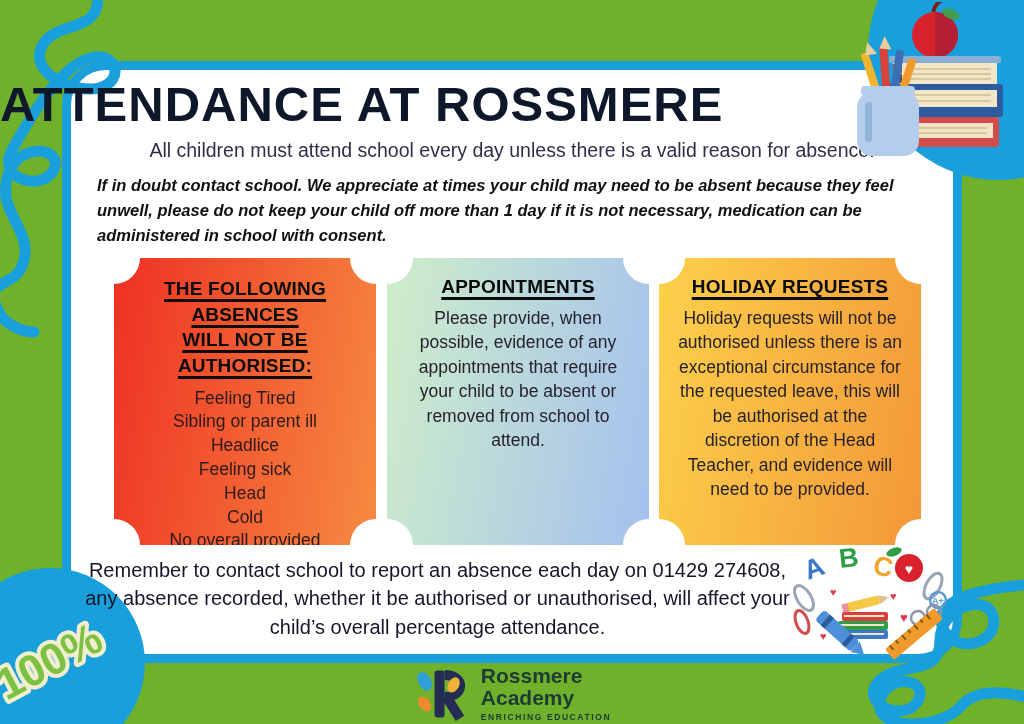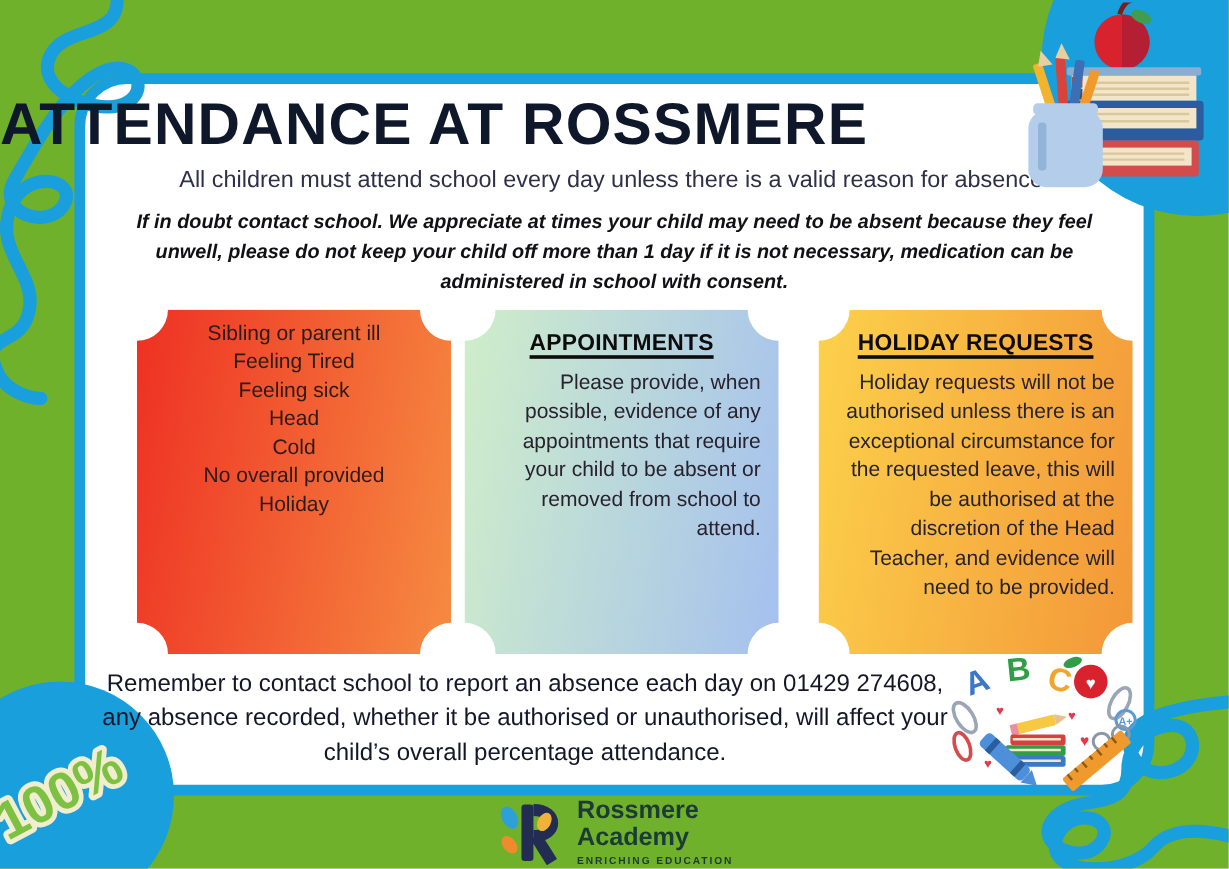--- a/index.html
+++ b/index.html
@@ -18,37 +18,37 @@
                border-radius:50%; background:#199fdb; z-index:3; }
   .badge-svg { position:absolute; left:-45px; top:568px; width:190px; height:190px; z-index:4; }
 
   .doodles { position:absolute; left:0; top:0; width:1024px; height:724px; z-index:3; pointer-events:none; }
   .deco-svg { position:absolute; z-index:5; }
 
   .title { position:absolute; left:0; top:76px; width:100%; text-align:left;
            font-size:49px; font-weight:bold; letter-spacing:1px; color:#0f172a; z-index:4; }
   .subtitle { position:absolute; left:0; top:139px; width:100%; text-align:center;
               font-size:19.5px; color:#2f2f4a; z-index:4; }
-  .notice { position:absolute; left:97px; top:173px; width:830px; text-align:center;
+  .notice { position:absolute; left:97px; top:173px; width:830px; text-align:left;
             font-size:16.5px; font-weight:bold; font-style:italic; color:#101015;
             line-height:1.5; z-index:4; }
 
   .ticket { position:absolute; top:258px; width:262px; height:287px; z-index:4;
             clip-path:path("M 26 0 H 236 A 26 26 0 0 0 262 26 V 261 A 26 26 0 0 0 236 287 H 26 A 26 26 0 0 0 0 261 V 26 A 26 26 0 0 0 26 0 Z");
             text-align:center; }
   .ticket1 { left:114px; background:linear-gradient(100deg,#ee3023,#f68b41); }
   .ticket2 { left:387px; background:linear-gradient(100deg,#cfeec9,#a4c0ef); }
-  .ticket3 { left:659px; background:linear-gradient(100deg,#fcd14b,#f39738);margin-left:23px; }
+  .ticket3 { left:659px; background:linear-gradient(100deg,#fcd14b,#f39738); }
   .ticket h2 { font-size:19px; font-weight:bold; color:#0c0c0c; text-transform:uppercase;
                text-decoration:underline; text-decoration-thickness:2.5px; text-underline-offset:4px;
                line-height:1.35; letter-spacing:0.2px; }
   .ticket1 h2 { margin-top:18px; }
   .ticket2 h2, .ticket3 h2 { margin-top:16px; }
   .ticket ul { list-style:none; margin-top:8px; font-size:17.5px; line-height:1.36; color:#2e1a1a; }
-  .ticket .body { margin:6px auto 0; width:232px; font-size:17.5px; line-height:1.4; color:#28222e;text-align:right; }
+  .ticket .body { margin:6px auto 0; width:232px; font-size:17.5px; line-height:1.4; color:#28222e; }
 
   .footer-note { position:absolute; left:80px; top:556px; width:715px; text-align:center;
                  font-size:20px; line-height:1.42; color:#16162a; z-index:4; }
 
   .logo { position:absolute; left:50%; top:665px; transform:translateX(-50%);
           display:flex; align-items:center; gap:10px; z-index:6; }
   .logo-text { color:#1c3b35; }
   .logo-name { font-size:21px; font-weight:bold; line-height:1.05; }
   .logo-tag { font-size:8.5px; font-weight:bold; letter-spacing:1.6px; margin-top:3px; }
 </style>
@@ -151,23 +151,28 @@
         <path d="M 98 89 v 6 M 106 89 v 4 M 114 89 v 6 M 122 89 v 4 M 130 89 v 6 M 138 89 v 4 M 146 89 v 6" stroke="#8a5a14" stroke-width="2"></path>
       </g>
     </g>
   </svg>
 
   <h1 class="title">ATTENDANCE AT ROSSMERE</h1>
   <p class="subtitle">All children must attend school every day unless there is a valid reason for absence.</p>
   <p class="notice">If in doubt contact school.  We appreciate at times your child may need to be absent because they feel unwell, please do not keep your child off more than 1 day if it is not necessary, medication can be administered in school with consent.</p>
 
   <div class="ticket ticket1">
+    <h2>
+      <span>THE FOLLOWING ABSENCES</span><br>
+      <span>WILL NOT BE AUTHORISED:</span>
+    </h2>
     <ul>
+      <li>Feeling Tired</li>
       <li>Sibling or parent ill</li>
-      <li>Feeling Tired</li>
+      <li>Headlice</li>
       <li>Feeling sick</li>
       <li>Head</li>
       <li>Cold</li>
       <li>No overall provided</li>
       <li>Holiday</li>
     </ul>
   </div>
 
   <div class="ticket ticket2">
     <h2>APPOINTMENTS</h2>

